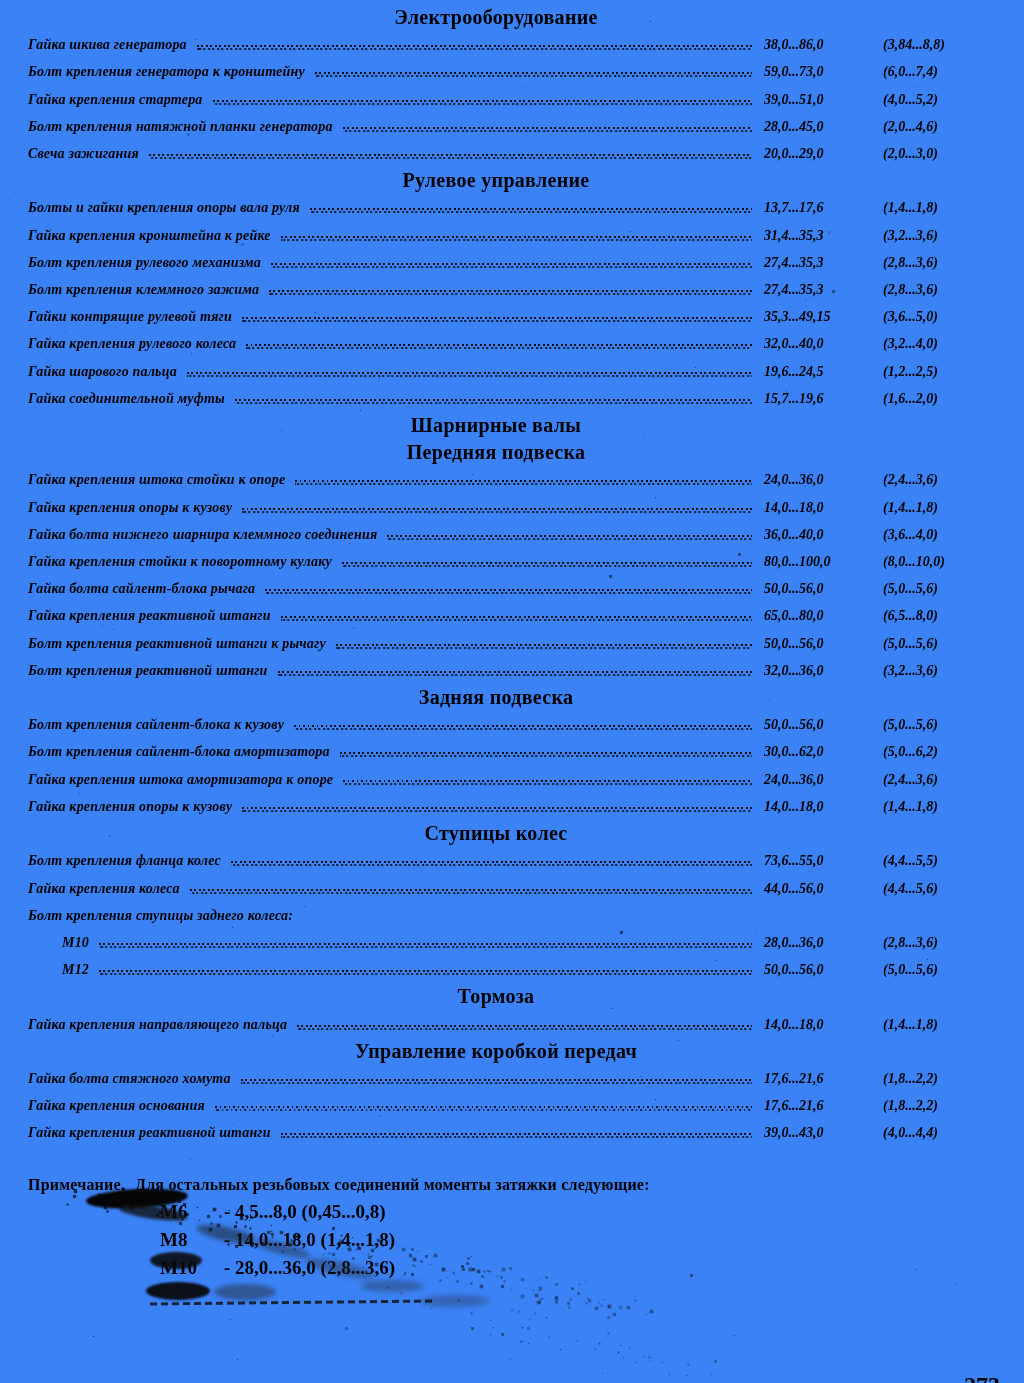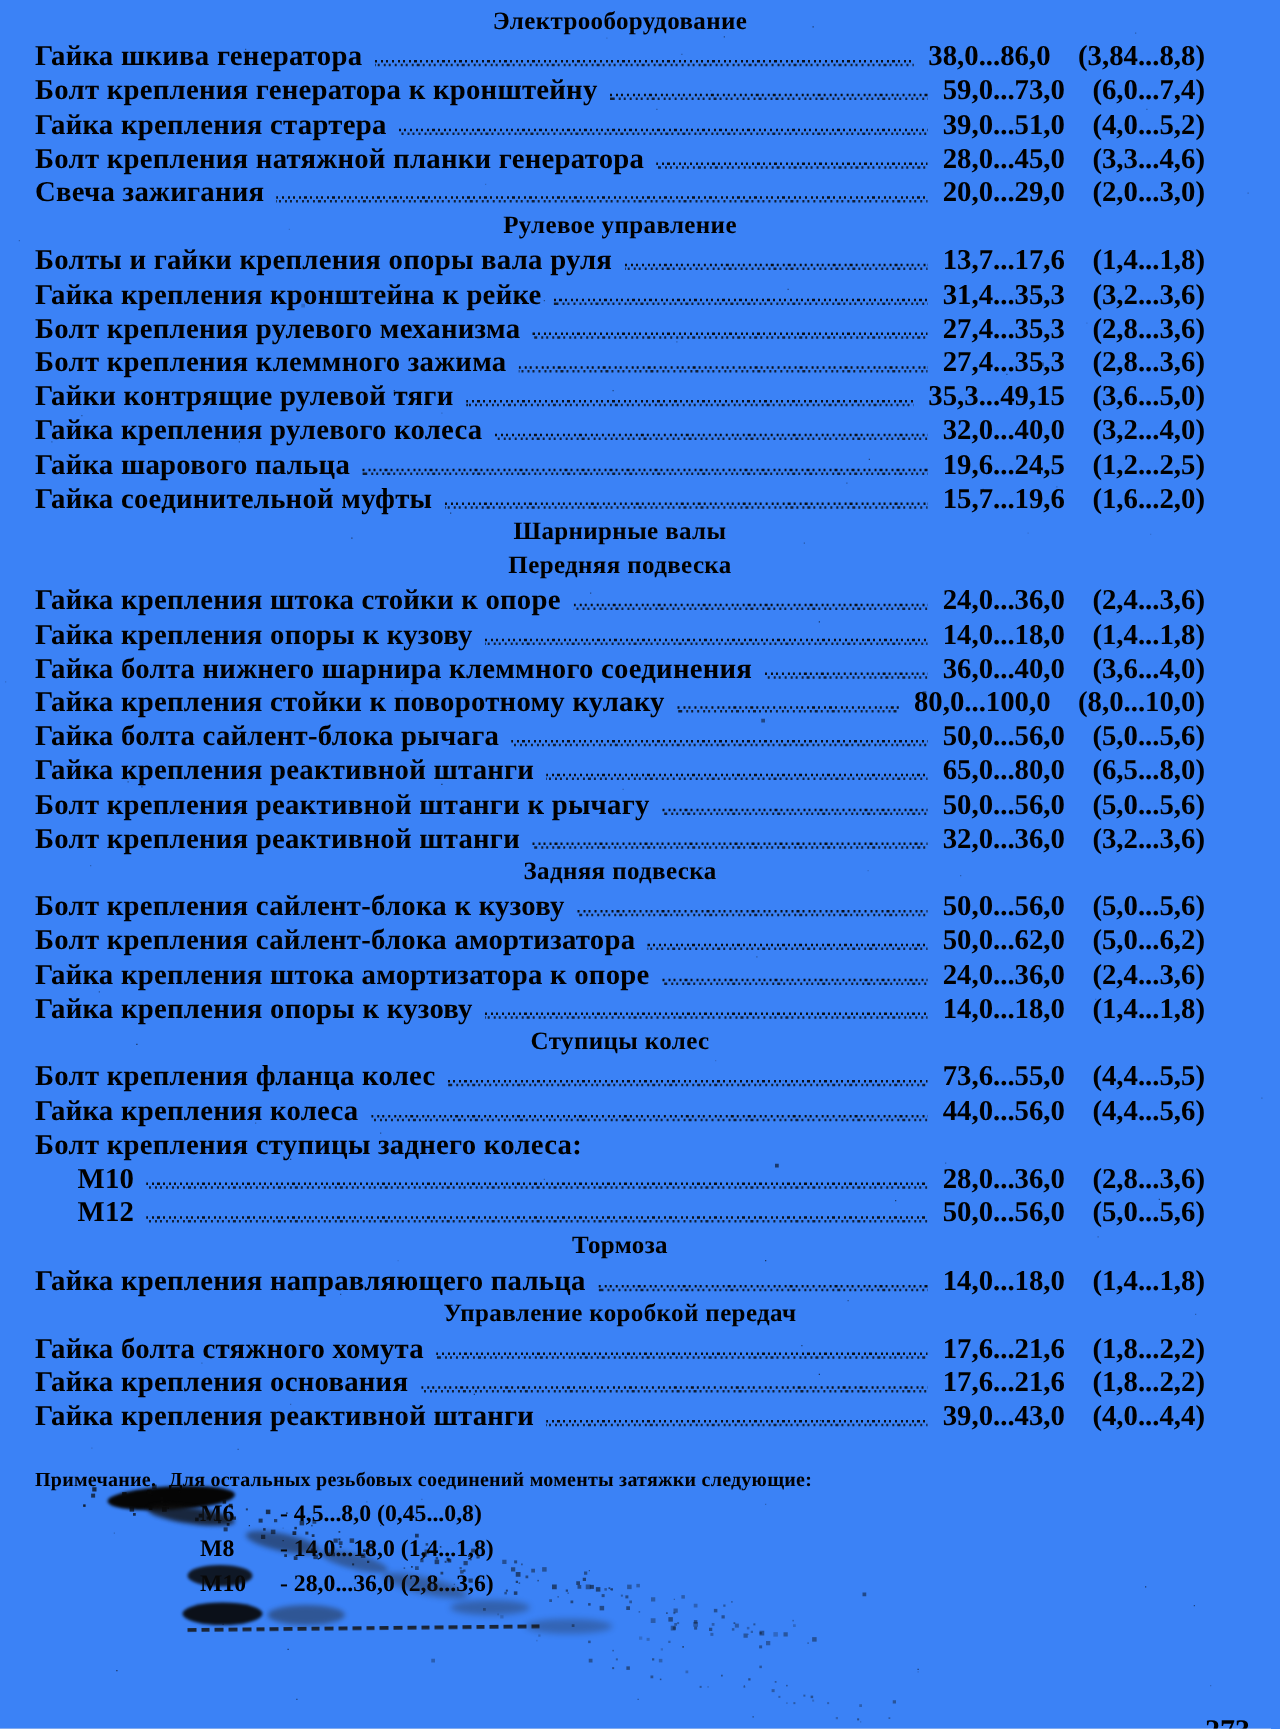--- a/index.html
+++ b/index.html
@@ -23,23 +23,24 @@
     font-size:20px;
     line-height:27.2px;
     text-align:center;
     letter-spacing:0.3px;
   }
 
   .row {
     display:flex;
     align-items:baseline;
     font-weight:700;
-    font-size:23px;
+    font-size:14px;
     line-height:27.2px;
     white-space:nowrap;
+    font-style:italic;
   }
   .row .label { white-space:nowrap; letter-spacing:0.2px; }
   .row.indent .label { margin-left:34px; }
 
   .leader {
     flex:1 1 auto;
     height:5px;
     margin:0 12px 0 10px;
     position:relative; top:1px;
     background-image:
@@ -124,21 +125,21 @@
             <span class="value-col">
               <span class="nm">39,0...51,0</span>
               <span class="kgf">(4,0...5,2)</span>
             </span>
           </div>
           <div class="row">
             <span class="label">Болт крепления натяжной планки генератора</span>
             <span class="leader"></span>
             <span class="value-col">
               <span class="nm">28,0...45,0</span>
-              <span class="kgf">(3,3...4,6)</span>
+              <span class="kgf">(2,0...4,6)</span>
             </span>
           </div>
           <div class="row">
             <span class="label">Свеча зажигания</span>
             <span class="leader"></span>
             <span class="value-col">
               <span class="nm">20,0...29,0</span>
               <span class="kgf">(2,0...3,0)</span>
             </span>
           </div>
@@ -287,21 +288,21 @@
             <span class="leader"></span>
             <span class="value-col">
               <span class="nm">50,0...56,0</span>
               <span class="kgf">(5,0...5,6)</span>
             </span>
           </div>
           <div class="row">
             <span class="label">Болт крепления сайлент-блока амортизатора</span>
             <span class="leader"></span>
             <span class="value-col">
-              <span class="nm">50,0...62,0</span>
+              <span class="nm">30,0...62,0</span>
               <span class="kgf">(5,0...6,2)</span>
             </span>
           </div>
           <div class="row">
             <span class="label">Гайка крепления штока амортизатора к опоре</span>
             <span class="leader"></span>
             <span class="value-col">
               <span class="nm">24,0...36,0</span>
               <span class="kgf">(2,4...3,6)</span>
             </span>

